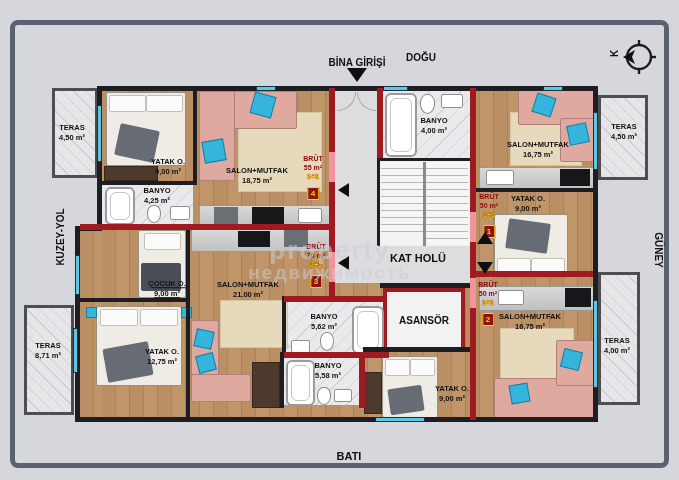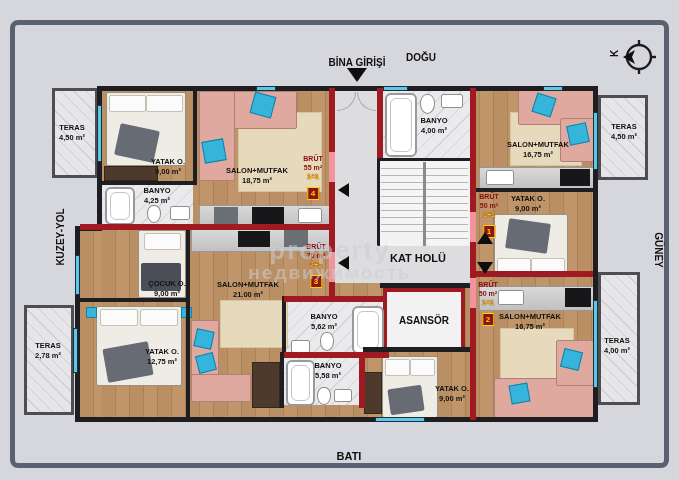--- a/index.html
+++ b/index.html
@@ -282,39 +282,39 @@
       <span>9,00 m²</span>
     </div>
   <div class="rlabel" style="left:328px;top:371px;">
     <span>BANYO</span>
       <span>5,58 m²</span>
     </div>
   <div class="rlabel" style="left:617px;top:346px;">
     <span>TERAS</span>
       <span>4,00 m²</span>
     </div>
-  <div class="rlabel" style="left:167px;top:289px;">
+  <div class="rlabel" style="left:167px;top:289px;text-decoration:underline;">
     <span>ÇOCUK O.</span>
       <span>9,00 m²</span>
     </div>
   <div class="rlabel" style="left:162px;top:357px;">
     <span>YATAK O.</span>
       <span>12,75 m²</span>
     </div>
   <div class="rlabel" style="left:248px;top:290px;">
     <span>SALON+MUTFAK</span>
       <span>21.00 m²</span>
     </div>
   <div class="rlabel" style="left:324px;top:322px;">
     <span>BANYO</span>
       <span>5,62 m²</span>
     </div>
   <div class="rlabel" style="left:48px;top:351px;">
     <span>TERAS</span>
-      <span>2,78 m²</span>
+      <span>8,71 m²</span>
     </div>
   <div class="rlabel" style="left:418px;top:258px;font-size:11px;">
     <span>KAT HOLÜ</span>
     </div>
   <div class="rlabel" style="left:424px;top:320px;font-size:10px;">
     <span>ASANSÖR</span>
     </div>
 
   <div class="brut" style="left:313px;top:155px;">
     <span class="b1">BRÜT</span>

